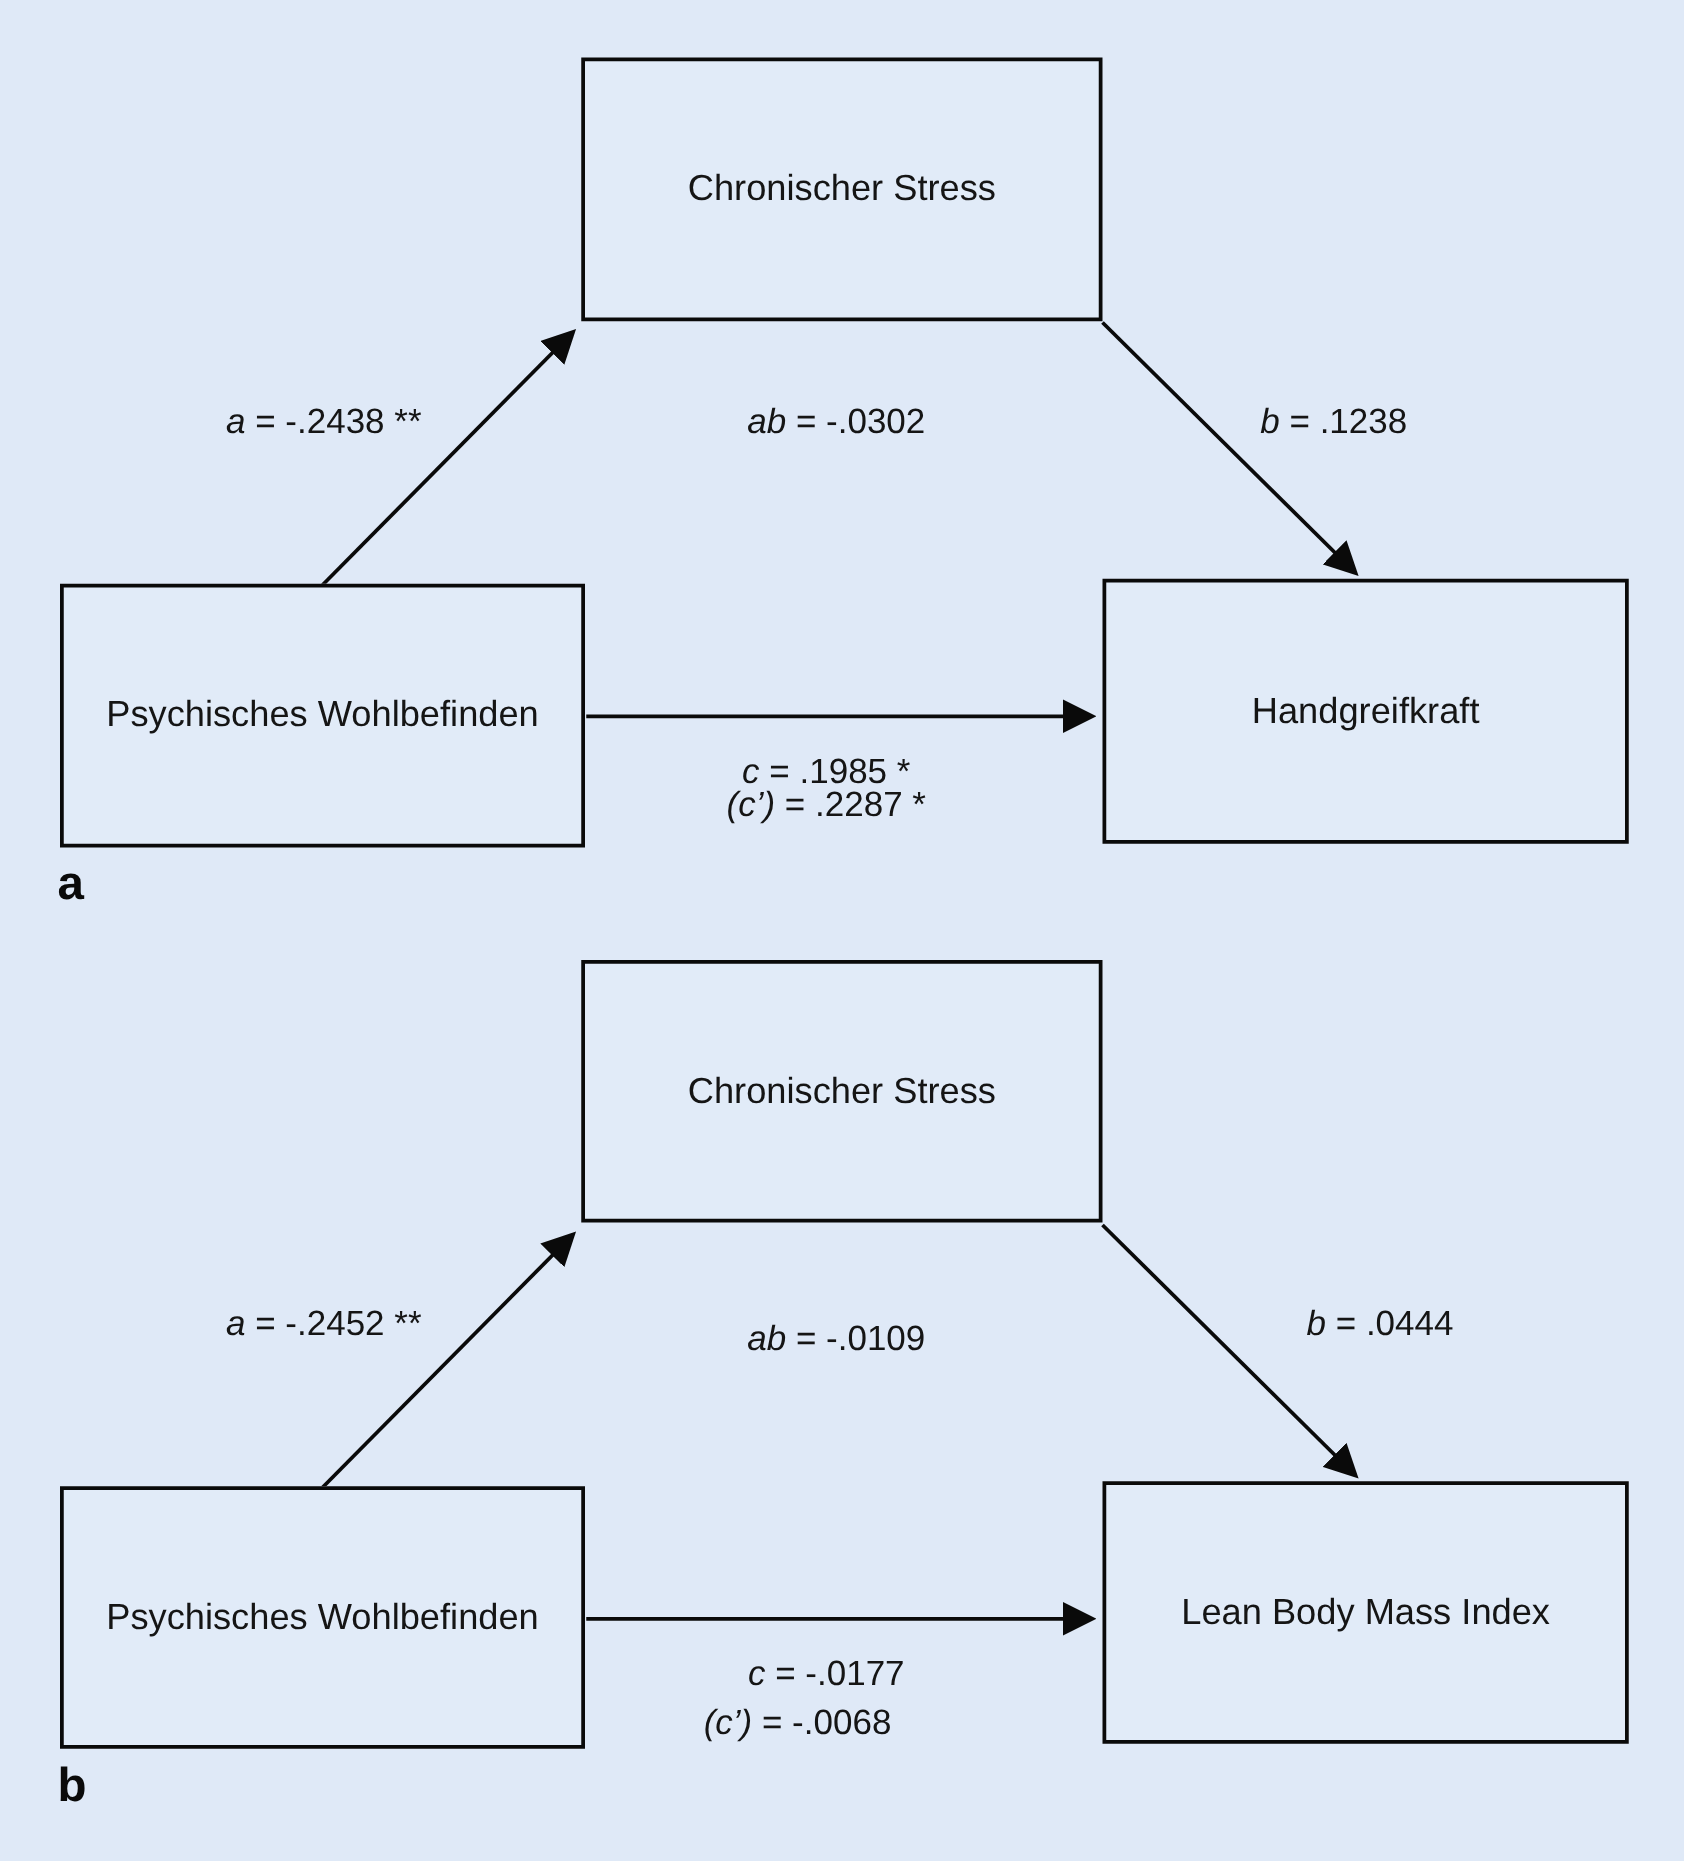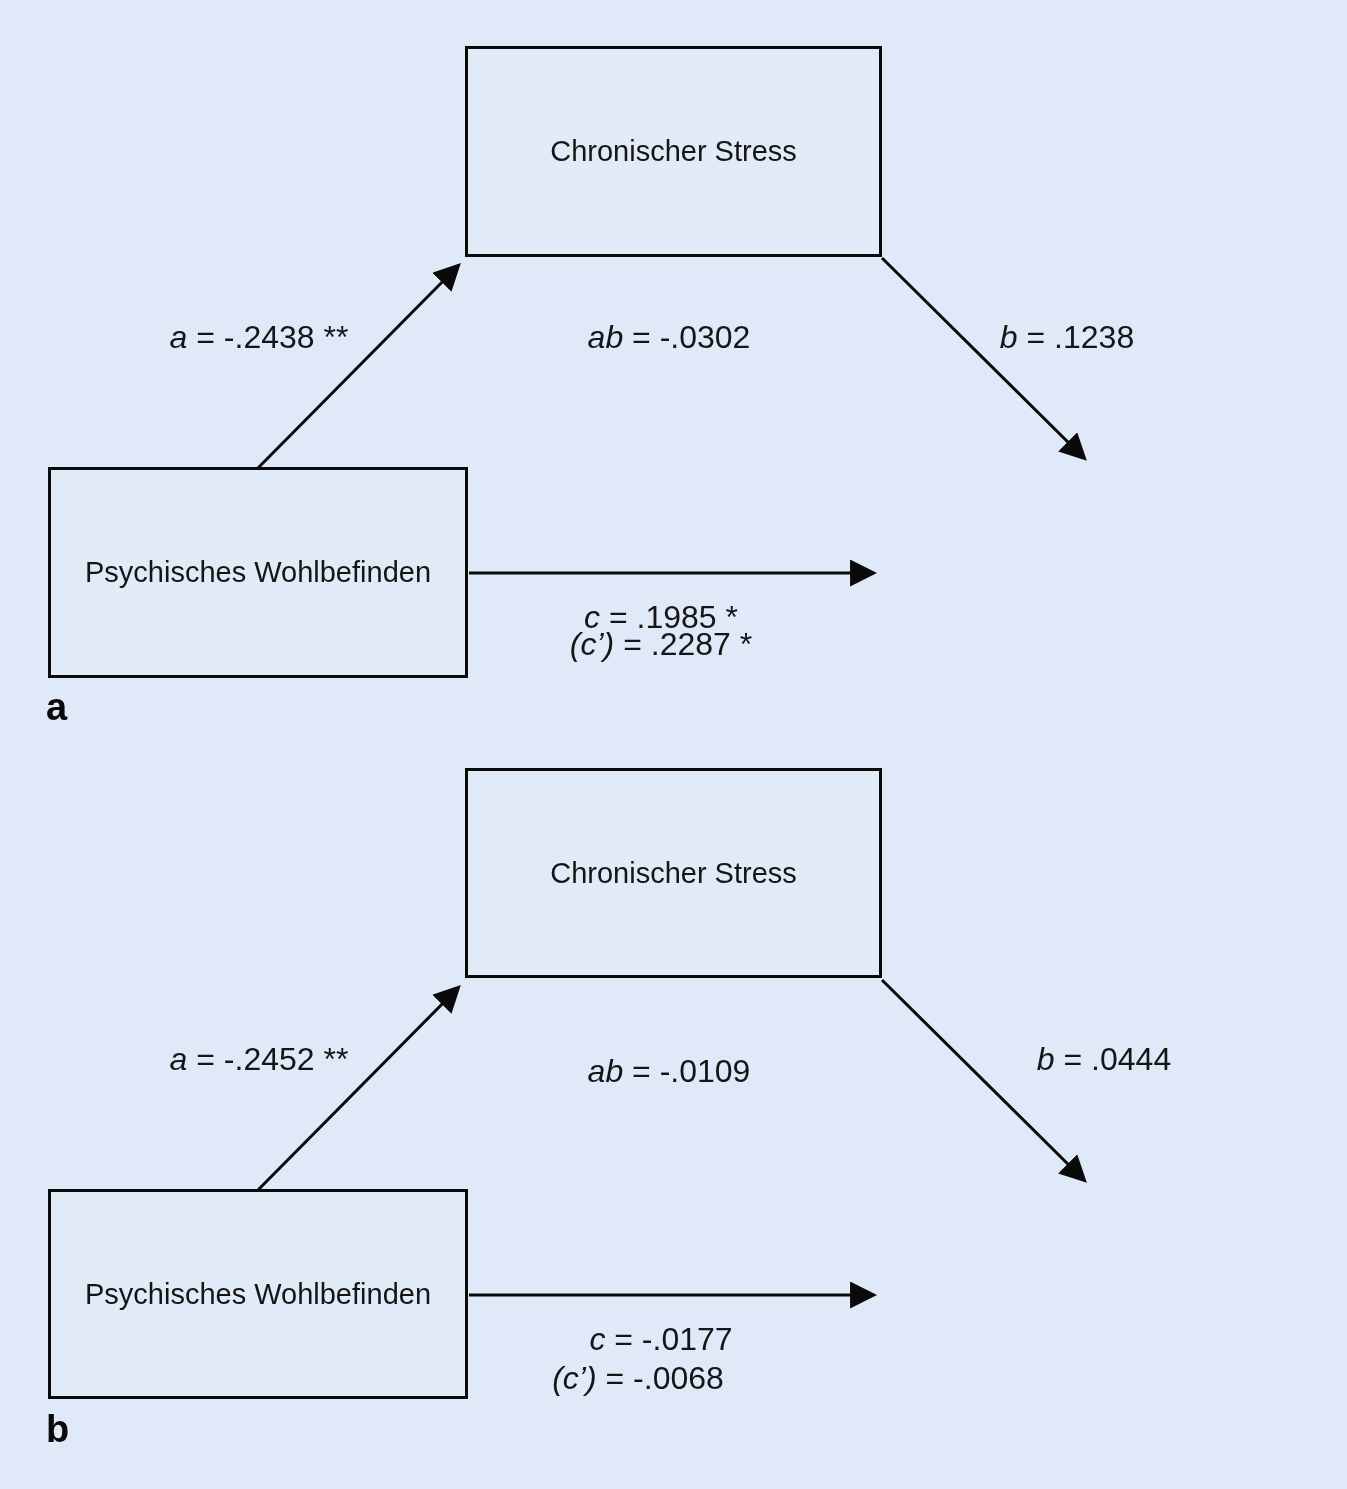--- a/index.html
+++ b/index.html
@@ -29,21 +29,21 @@
     align-items: center;
     justify-content: center;
     text-align: center;
     font-size: 29px;
     color: #151515;
   }
   .pathlabel {
     position: absolute;
     transform: translate(-50%, -50%);
     white-space: nowrap;
-    font-size: 32px;
+    font-size: 28px;
     color: #151515;
   }
   .pathlabel .var { font-style: italic; }
   .pathlabel .val { font-style: normal; }
   .panel-marker {
     position: absolute;
     font-size: 38px;
     font-weight: bold;
     color: #0a0a0a;
     line-height: 1;
@@ -72,20 +72,23 @@
   </svg>
 
   <div class="box" style="left:465px; top:46px; width:417px; height:211px;">
     <span>Chronischer Stress</span>
   </div>
 
   <div class="box" style="left:48px; top:467px; width:420px; height:211px;">
     <span>Psychisches Wohlbefinden</span>
   </div>
 
+  <div class="box" style="left:882px; top:463px; width:421px; height:212px;">
+    <span>Handgreifkraft</span>
+  </div>
 
   <div class="pathlabel" style="left:259px; top:337px;">
     <span class="var">a</span>
     <span class="val">= -.2438 **</span>
   </div>
   <div class="pathlabel" style="left:669px; top:337px;">
     <span class="var">ab</span>
     <span class="val">= -.0302</span>
   </div>
   <div class="pathlabel" style="left:1067px; top:337px;">
@@ -104,20 +107,23 @@
   <div class="panel-marker" style="left:46px; top:688px;">a</div>
 
   <div class="box" style="left:465px; top:768px; width:417px; height:210px;">
     <span>Chronischer Stress</span>
   </div>
 
   <div class="box" style="left:48px; top:1189px; width:420px; height:210px;">
     <span>Psychisches Wohlbefinden</span>
   </div>
 
+  <div class="box" style="left:882px; top:1185px; width:421px; height:210px;">
+    <span>Lean Body Mass Index</span>
+  </div>
 
   <div class="pathlabel" style="left:259px; top:1059px;">
     <span class="var">a</span>
     <span class="val">= -.2452 **</span>
   </div>
   <div class="pathlabel" style="left:669px; top:1059px;margin-top:12px;">
     <span class="var">ab</span>
     <span class="val">= -.0109</span>
   </div>
   <div class="pathlabel" style="left:1104px; top:1059px;">

